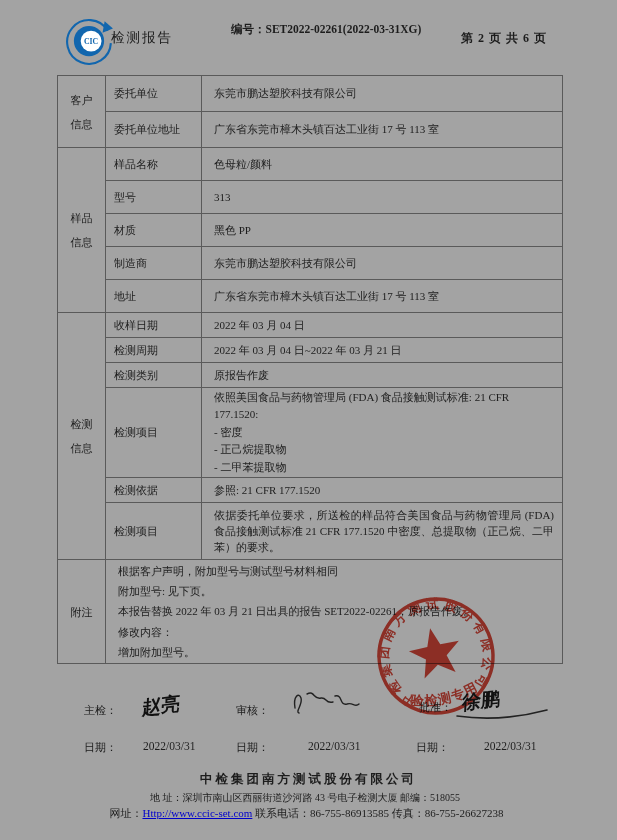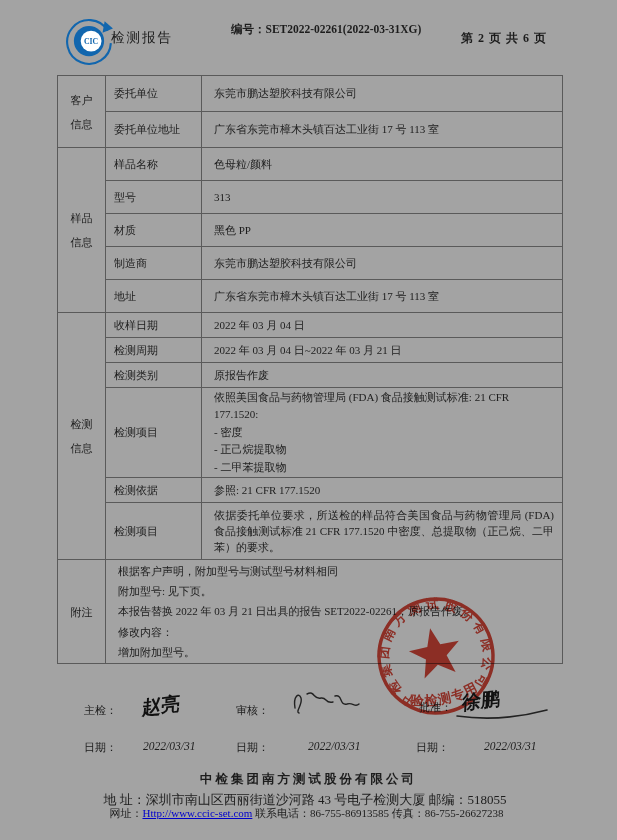--- a/index.html
+++ b/index.html
@@ -27,31 +27,31 @@
   tr.h48 td { height:48px; }
   tr.h100 td { height:100px; }
   .multiline { white-space:pre-line; line-height:17.4px; }
   .note-cell { white-space:pre-line; line-height:20.2px; padding-left:12px; }
   .concl { line-height:16px; text-align:justify; padding:4px 8px 4px 12px; }
 
   
   .sig-label { position:absolute; font-size:11px; }
   .sig-name { position:absolute; font-size:19px; font-weight:bold; transform:rotate(-7deg) skewX(-10deg); color:#111; }
   .sig-svg { position:absolute; }
-  .date-val { position:absolute; font-size:11.5px;font-style:italic; }
+  .date-val { position:absolute; font-size:11.5px; }
 
   
   .stamp { position:absolute; left:375px; top:595px; width:122px; height:122px;
            transform:rotate(-12deg); opacity:.93; mix-blend-mode:multiply; z-index:5; }
   .ink { z-index:6; }
 
   
   .foot-company { position:absolute; left:0; top:771px; width:617px; text-align:center;
                   font-size:12.5px; font-weight:bold; letter-spacing:3px; }
-  .foot-line1 { position:absolute; left:0; top:791px; width:610px; text-align:center; font-size:13px; }
+  .foot-line1 { position:absolute; left:0; top:791px; width:610px; text-align:center; font-size:10px; }
   .foot-line2 { position:absolute; left:0; top:806px; width:613px; text-align:center; font-size:11px; }
   .weblink { color:#0000cc; text-decoration:underline; cursor:pointer; }
 </style>
 </head>
 <body>
 
 <div class="page">
 
   <div class="logo">
     <svg viewBox="0 0 48 48" width="50" height="50">

